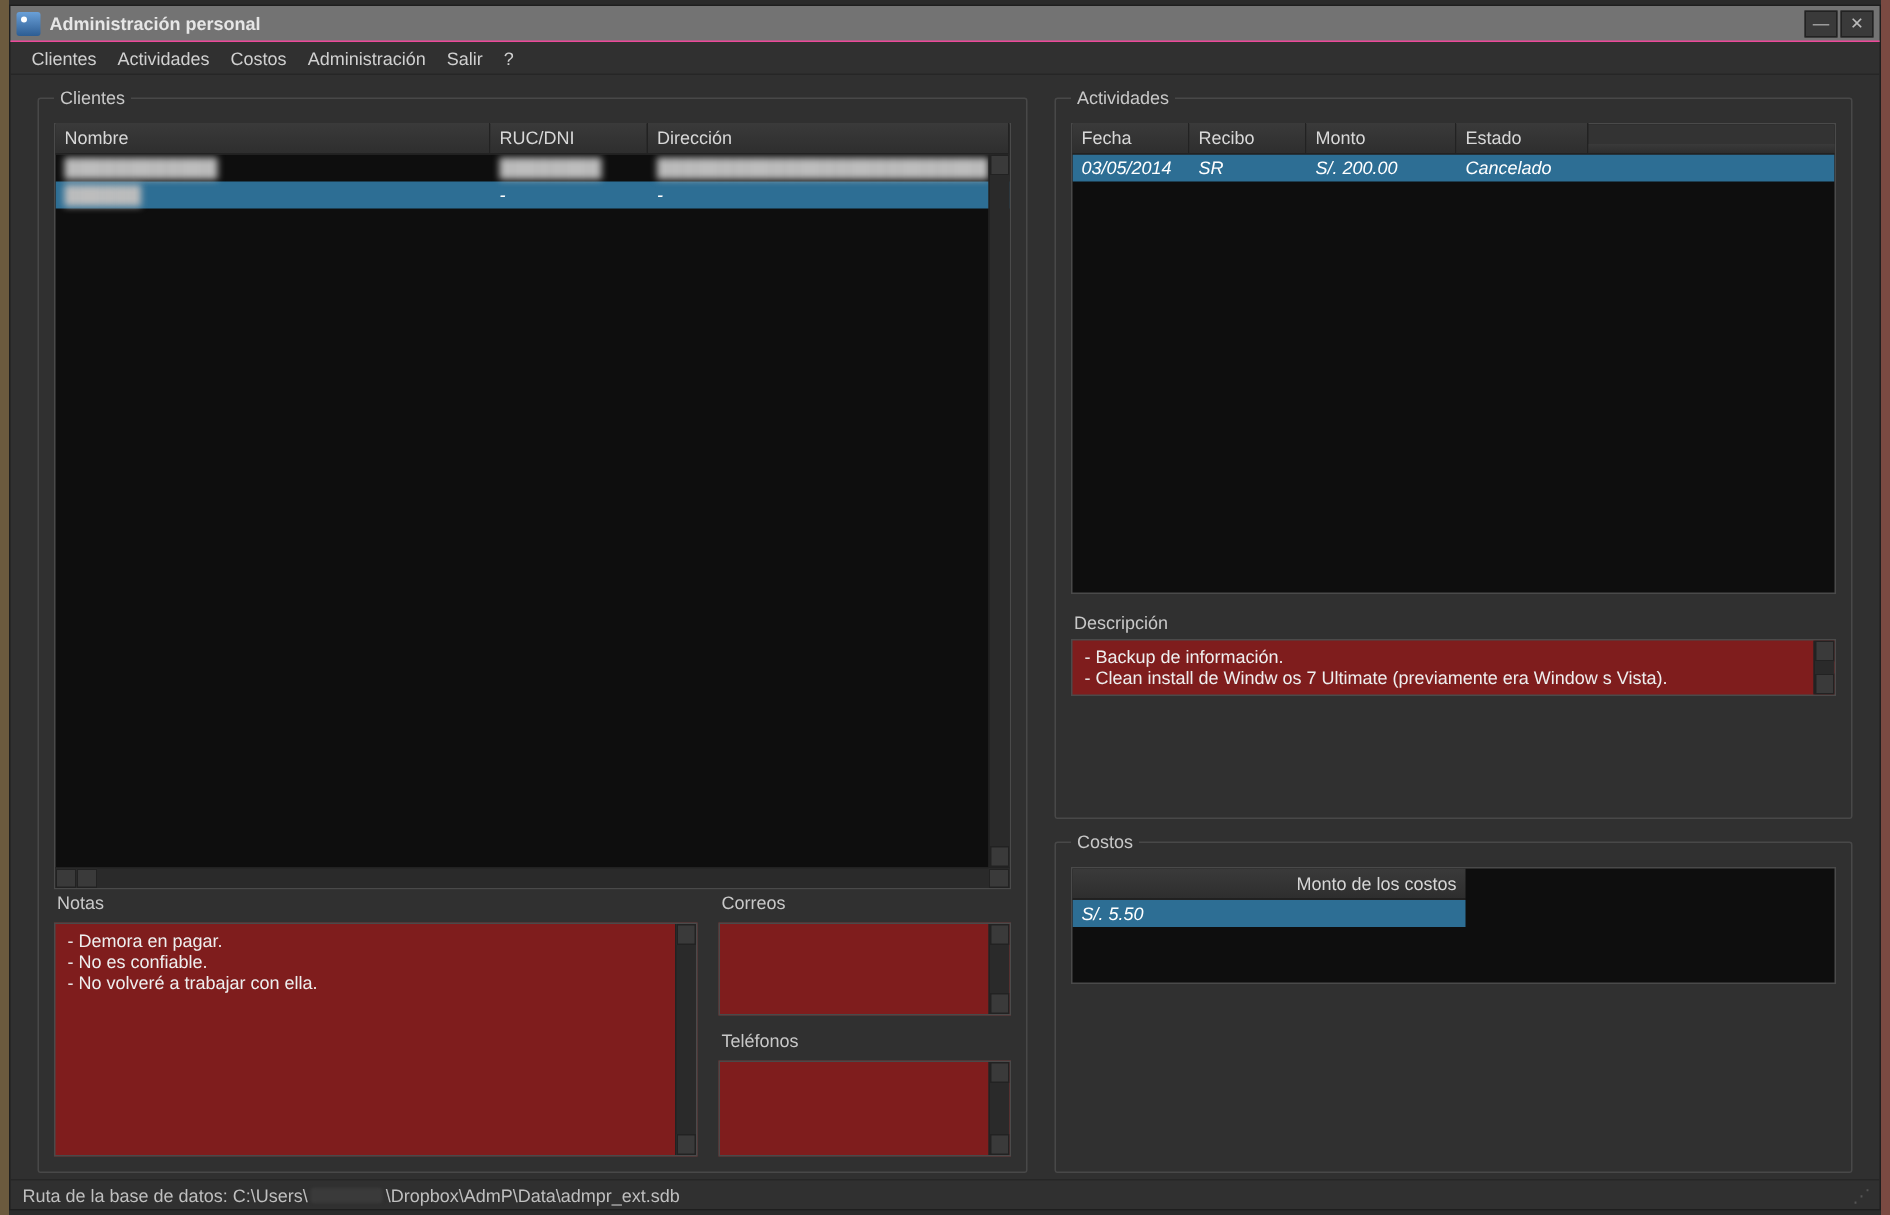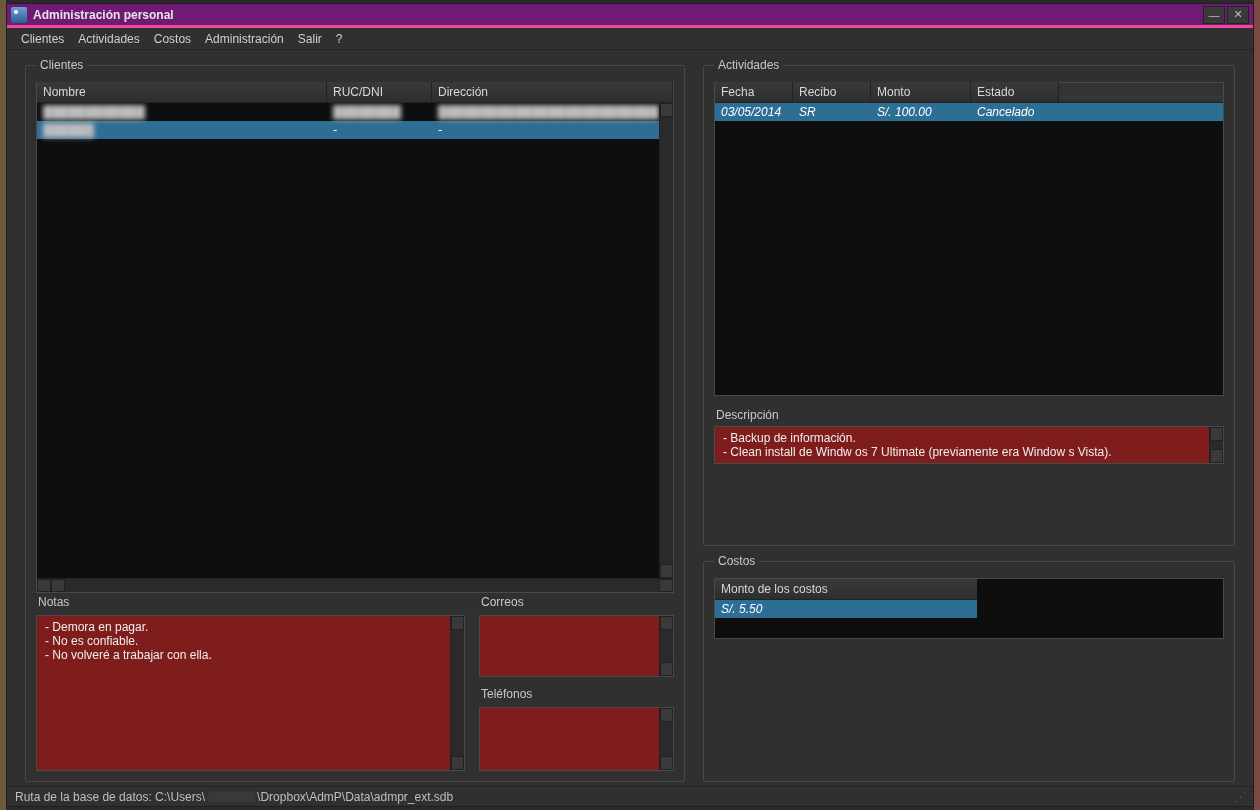--- a/index.html
+++ b/index.html
@@ -17,21 +17,21 @@
     background: linear-gradient(90deg,#6b5a3e 0 6px,#2a2a2a 6px 1254px,#7a4a42 1254px);
   }
   .window {
     position: absolute; left: 6px; top: 3px; right: 6px; bottom: 3px;
     background: #303030;
     border: 1px solid #1e1e1e;
     display: flex; flex-direction: column;
   }
   
   .titlebar {
-    height: 24px; background: #701a75; border-bottom: 3px solid #ec4899;
+    height: 24px; background: #737373; border-bottom: 1px solid #ec4899;
     display: flex; align-items: center; padding: 0 4px; justify-content: space-between;
   }
   .titlebar .appicon { width: 16px; height: 16px; margin-right: 6px;
     background: linear-gradient(#6aa0d8,#2d5d93); border-radius: 2px; position: relative;}
   .titlebar .appicon::after{content:"";position:absolute;left:3px;top:3px;width:4px;height:4px;background:#fff;border-radius:50%;}
   .titlebar .title { font-weight: bold; color: #e6e6e6; }
   .winbtns { margin-left: auto; display: flex; gap: 2px; }
   .winbtn {
     width: 22px; height: 18px; background: #3a3a3a; border: 1px solid #222;
     color: #bbb; display:flex;align-items:center;justify-content:center;
@@ -211,40 +211,40 @@
             <div class="col" style="width:78px;">Fecha</div>
             <div class="col" style="width:78px;">Recibo</div>
             <div class="col" style="width:100px;">Monto</div>
             <div class="col" style="width:88px;">Estado</div>
             <div class="col" style="flex:1;border-right:none;"></div>
           </div>
           <div class="lb-body">
             <div class="row sel">
               <div class="cell" style="width:78px;">03/05/2014</div>
               <div class="cell" style="width:78px;">SR</div>
-              <div class="cell" style="width:100px;">S/. 100.00</div>
+              <div class="cell" style="width:100px;">S/. 200.00</div>
               <div class="cell" style="width:88px;">Cancelado</div>
             </div>
           </div>
         </div>
         <div class="small-label" style="margin-top:12px;">Descripción</div>
         <div class="textpane" style="flex:1;margin-top:4px;">
           <div>- Backup de información.</div>
           <div>- Clean install de Windw os 7 Ultimate (previamente era Window s Vista).</div>
           <div class="vscroll">
             <div class="arrow"></div>
               <div class="track"></div>
               <div class="arrow"></div>
           </div>
         </div>
       </fieldset>
 
       <fieldset class="group" style="flex:1;display:flex;flex-direction:column;">
         <legend>Costos</legend>
-        <div class="listbox" style="height:61px;">
+        <div class="listbox" style="height:78px;text-align:right;">
           <div class="costs-head" style="width:262px;">Monto de los costos</div>
           <div class="lb-body">
             <div class="row sel" style="width:262px;">
               <div class="cell">S/. 5.50</div>
             </div>
           </div>
         </div>
       </fieldset>
     </div>
 

